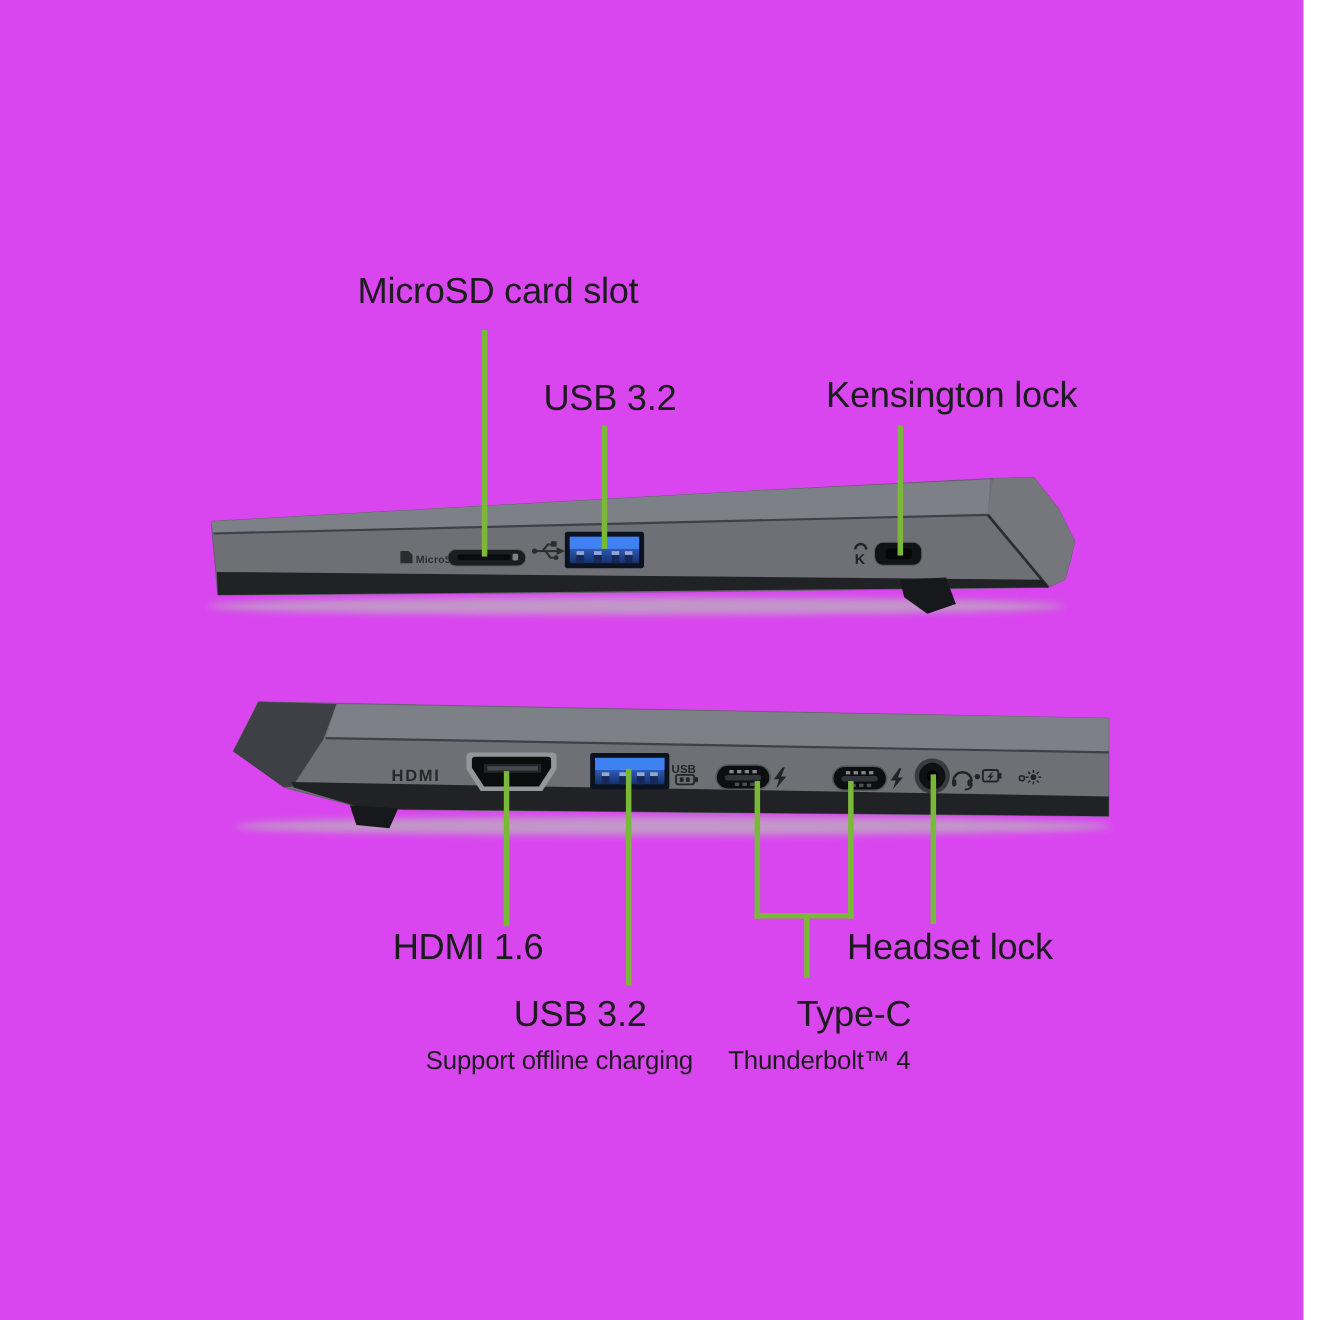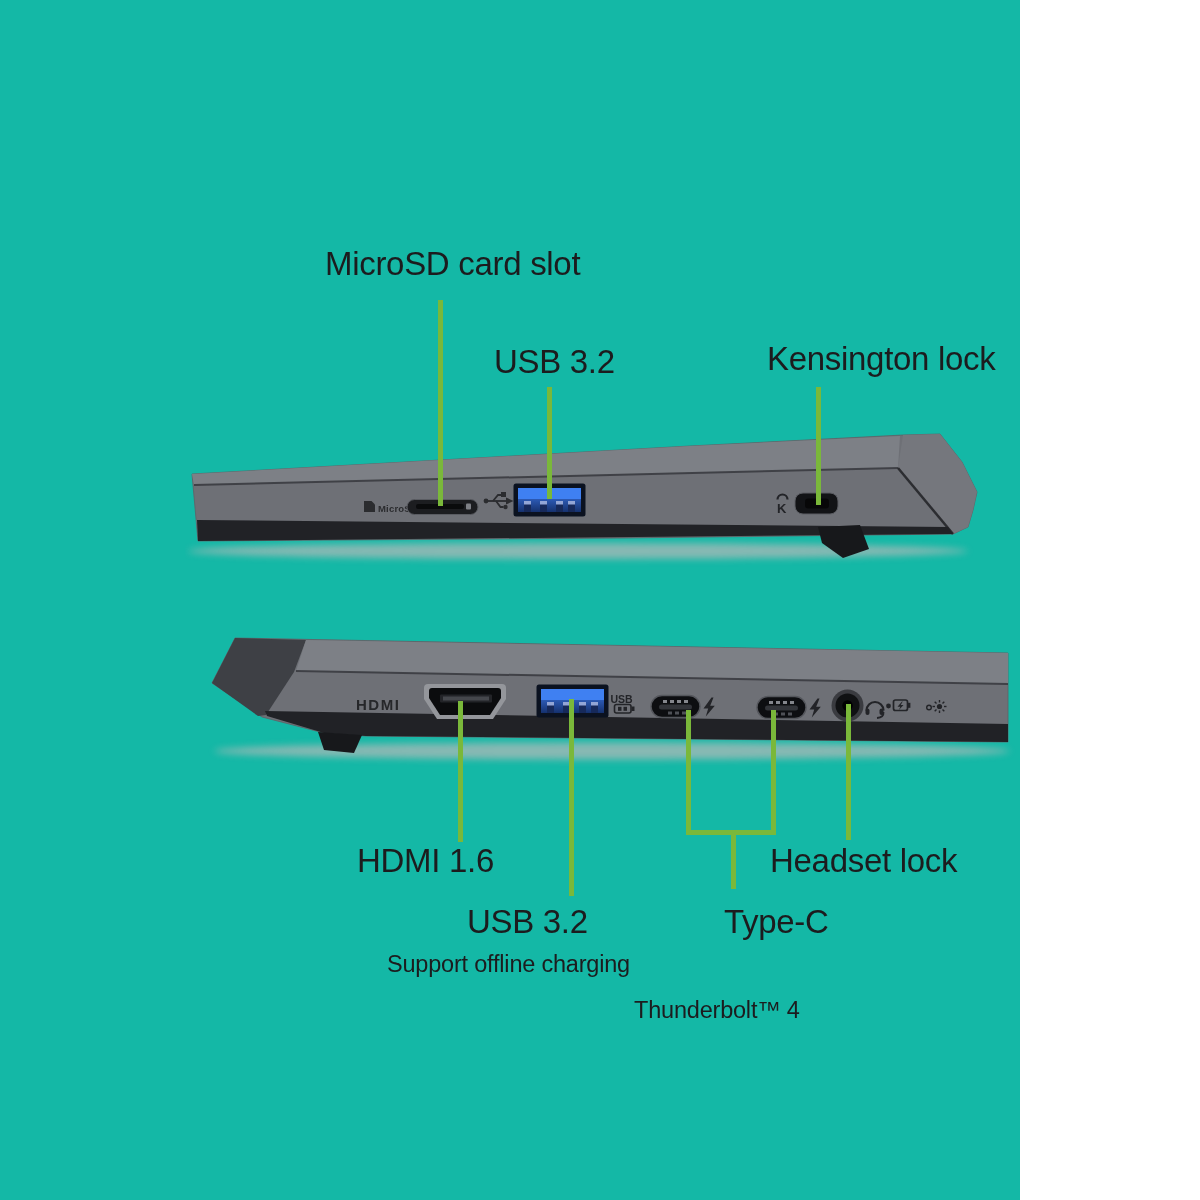--- a/index.html
+++ b/index.html
@@ -1,17 +1,17 @@
 <!DOCTYPE html>
 <html><head>
 <meta charset="utf-8">
 <style>
   html,body { margin:0; padding:0; background:#ffffff; }
   .stage {
-    position:relative; width:1020px; height:1200px; background:#14b8a6;
+    position:relative; width:1185px; height:1200px; background:#d946ef;
     overflow:hidden; font-family:"Liberation Sans", sans-serif;
   }
   .callout {
     position:absolute; color:#1c1c1e; font-size:33px; line-height:1.05;
     letter-spacing:-0.3px; white-space:nowrap; z-index:4;
   }
   .callout.small { font-size:23.5px; letter-spacing:-0.2px;text-align:center; }
   .leader { position:absolute; width:5px; background:#7ab83a; z-index:3; }
   .leader.h { height:5px; }
   svg.laptop { position:absolute; z-index:1; display:block; }
@@ -19,21 +19,21 @@
 </style>
 </head>
 <body>
 
 <div class="stage">
 
   <section>
 
     <div class="callout" style="left:325px; top:247px;">MicroSD card slot</div>
     <div class="callout" style="left:494px; top:345px;">USB 3.2</div>
-    <div class="callout" style="left:767px; top:342px;">Kensington lock</div>
+    <div class="callout" style="left:751px; top:342px;">Kensington lock</div>
 
     <div class="leader" style="left:438px; top:300px; height:206px;"></div>
     <div class="leader" style="left:547px; top:387px; height:112px;"></div>
     <div class="leader" style="left:816px; top:387px; height:118px;"></div>
 
     <svg class="laptop" style="left:185px; top:425px;" width="800" height="145" viewBox="185 425 800 145">
       <defs>
         <linearGradient id="bluegrad-t" x1="0" y1="0" x2="0" y2="1">
           <stop offset="0" stop-color="#3f7cf0"></stop>
             <stop offset="1" stop-color="#15316e"></stop>
@@ -232,16 +232,16 @@
     <div class="leader" style="left:686px; top:710px; height:125px;"></div>
     <div class="leader" style="left:771px; top:710px; height:125px;"></div>
     <div class="leader h" style="left:686px; top:830px; width:90px;"></div>
     <div class="leader" style="left:731px; top:830px; height:59px;"></div>
     <div class="leader" style="left:846px; top:704px; height:136px;"></div>
 
     <div class="callout" style="left:357px; top:844px;">HDMI 1.6</div>
     <div class="callout" style="left:467px; top:905px;">USB 3.2</div>
     <div class="callout small" style="left:387px; top:952px;">Support offline charging</div>
     <div class="callout" style="left:724px; top:905px;">Type-C</div>
-    <div class="callout small" style="left:634px; top:952px;margin-top:46px;">Thunderbolt™ 4</div>
+    <div class="callout small" style="left:662px; top:952px;">Thunderbolt™ 4</div>
     <div class="callout" style="left:770px; top:844px;">Headset lock</div>
   </section>
 </div>
 
 </body></html>

